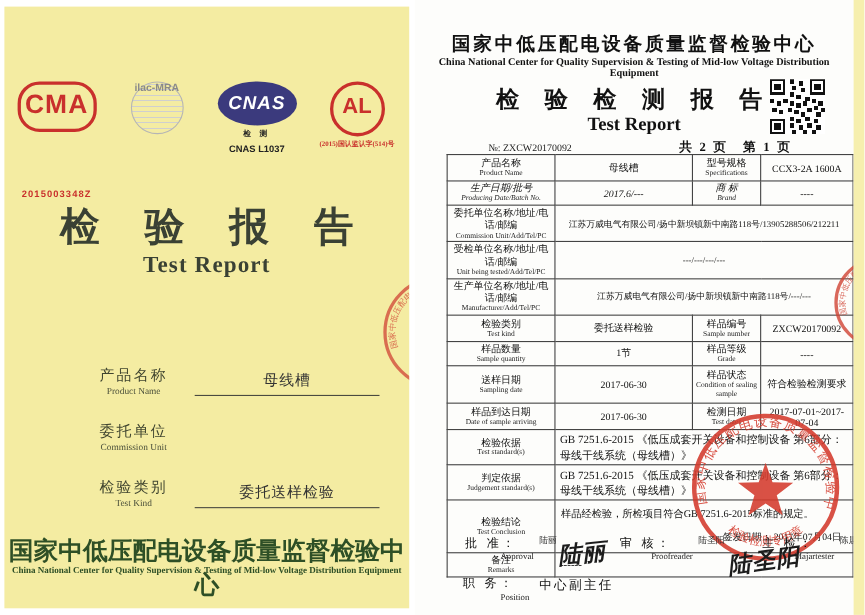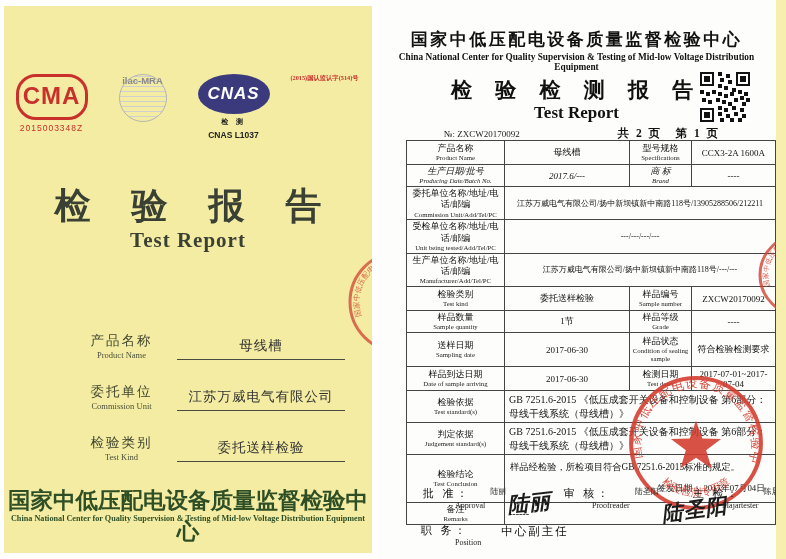--- a/index.html
+++ b/index.html
@@ -8,21 +8,21 @@
   .abs{position:absolute;}
   .ctr{width:100%;text-align:center;}
 
   
   .page-left{position:absolute;left:4px;top:6px;width:368px;height:547px;background:#f4eca2;overflow:hidden;}
   .logos{position:absolute;top:68px;left:0;right:0;display:flex;justify-content:center;align-items:flex-start;gap:7px;}
   .logo-cell{display:flex;flex-direction:column;align-items:center;gap:3px;width:84px;}
   .sans{font-family:"Liberation Sans","DejaVu Sans",sans-serif;}
   .cma-mark{width:66px;height:40px;border:3px solid #c9302c;border-radius:20px;color:#c9302c;
             font-weight:900;font-size:24px;line-height:38px;text-align:center;letter-spacing:1px;}
-  .cma-num{font-size:8.5px;font-weight:normal;color:#c9302c;letter-spacing:1px;}
+  .cma-num{font-size:8.5px;font-weight:bold;color:#c9302c;letter-spacing:1px;margin-top:48px;}
   .ilac-mark{width:46px;height:46px;border-radius:50%;border:1.5px solid #b5b5b5;display:flex;justify-content:center;
              background:repeating-linear-gradient(0deg,transparent 0 4px,#cfcfcf 4px 5px);}
   .ilac-mark span{font-size:9.5px;font-weight:bold;color:#8a8a8a;}
   .cnas-mark{width:72px;height:40px;border-radius:50%;background:#3b3a7d;color:#fff;
              font-weight:bold;font-style:italic;font-size:17px;line-height:40px;text-align:center;letter-spacing:1px;}
   .cnas-cap1{font-size:7px;color:#222;font-weight:bold;letter-spacing:3px;}
   .cnas-cap2{font-size:8.5px;color:#222;font-weight:bold;}
   .al-mark{width:44px;height:44px;border:3px solid #c9302c;border-radius:50%;color:#c9302c;
            font-weight:900;font-size:20px;line-height:40px;text-align:center;}
   .al-cap{font-size:6.3px;color:#c9302c;font-weight:bold;white-space:nowrap;}
@@ -65,21 +65,21 @@
   .rp-signs{position:absolute;top:486px;left:0;width:399px;height:40px;}
   .sig-group{position:absolute;display:flex;align-items:flex-start;}
   .sig-label{text-align:center;flex:none;}
   .sig-label .cn{font-size:11px;color:#111;letter-spacing:3px;white-space:nowrap;}
   .sig-label .en{font-size:8px;color:#222;margin-left:47px;}
   .sig-printed{font-size:8px;color:#333;margin:0 1px 0 5px;white-space:nowrap;}
   .sig-script{font-size:21px;font-style:italic;font-weight:bold;color:#1c1c1c;white-space:nowrap;
               transform:rotate(-6deg) translateY(3px);letter-spacing:1px;}
   .sig-script.low{transform:rotate(-8deg) translateY(10px);}
   .rp-position{position:absolute;top:523px;left:31px;display:flex;align-items:flex-start;}
-  .rp-position .val{font-size:11.5px;color:#111;margin-left:20px;letter-spacing:2px;margin-top:1px;}
+  .rp-position .val{font-size:11.5px;color:#111;margin-left:9px;letter-spacing:2px;margin-top:1px;}
   .seal-red{stroke:#d04334;fill:none;}
   .seal-text{fill:#d04334;}
 </style>
 </head>
 <body>
 
 <div class="page-left">
   <div class="logos">
     <div class="logo-cell">
       <div class="cma-mark sans">CMA</div>
@@ -89,20 +89,21 @@
       <div class="ilac-mark">
         <span class="sans">ilac-MRA</span>
       </div>
     </div>
     <div class="logo-cell">
       <div class="cnas-mark sans">CNAS</div>
       <div class="cnas-cap1">检 测</div>
       <div class="cnas-cap2 sans">CNAS L1037</div>
     </div>
     <div class="logo-cell">
+      <div class="al-mark sans">AL</div>
       <div class="al-cap">(2015)国认监认字(514)号</div>
     </div>
   </div>
 
   <div class="abs ctr lp-title">检 验 报 告</div>
   <div class="abs ctr lp-title-en">Test Report</div>
 
   <svg class="lp-edge-seal" viewBox="0 0 112 112">
     <circle cx="56" cy="56" r="50" class="seal-red" stroke-width="3"></circle>
     <defs>
@@ -117,21 +118,20 @@
           <div class="cn">产品名称</div>
           <div class="en">Product Name</div>
         </div>
         <div class="lp-field-value">母线槽</div>
       </div>
       <div class="lp-field">
         <div class="lp-field-label">
           <div class="cn">委托单位</div>
           <div class="en">Commission Unit</div>
         </div>
-        <div class="lp-field-value">江苏万威电气有限公司</div>
       </div>
       <div class="lp-field">
         <div class="lp-field-label">
           <div class="cn">检验类别</div>
           <div class="en">Test Kind</div>
         </div>
         <div class="lp-field-value">委托送样检验</div>
       </div>
     </div>
 

